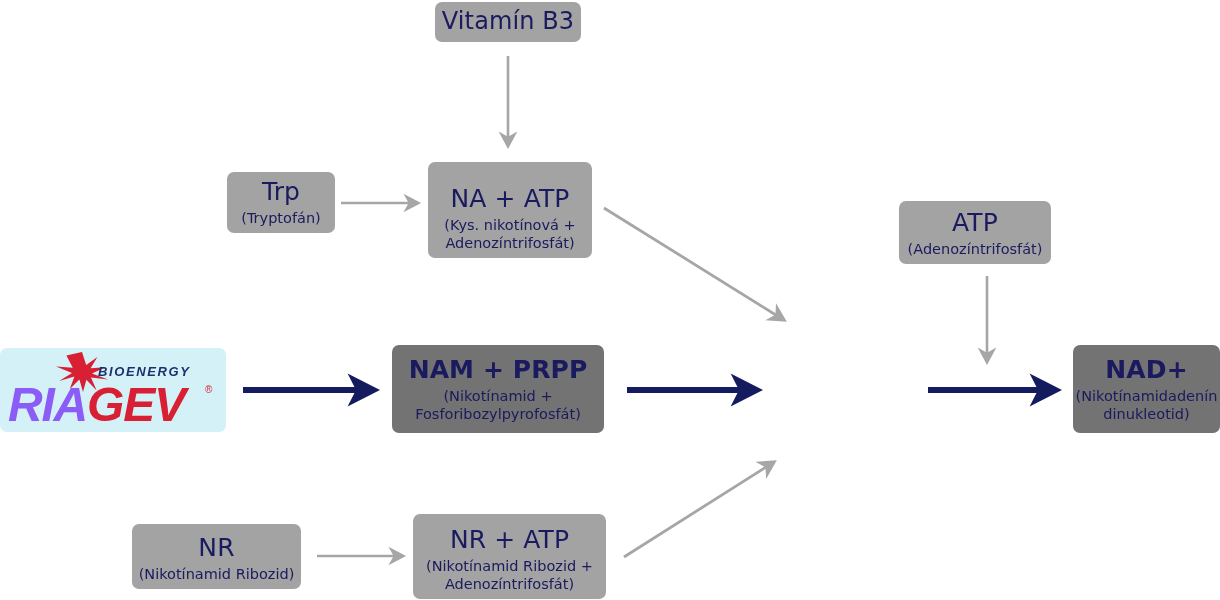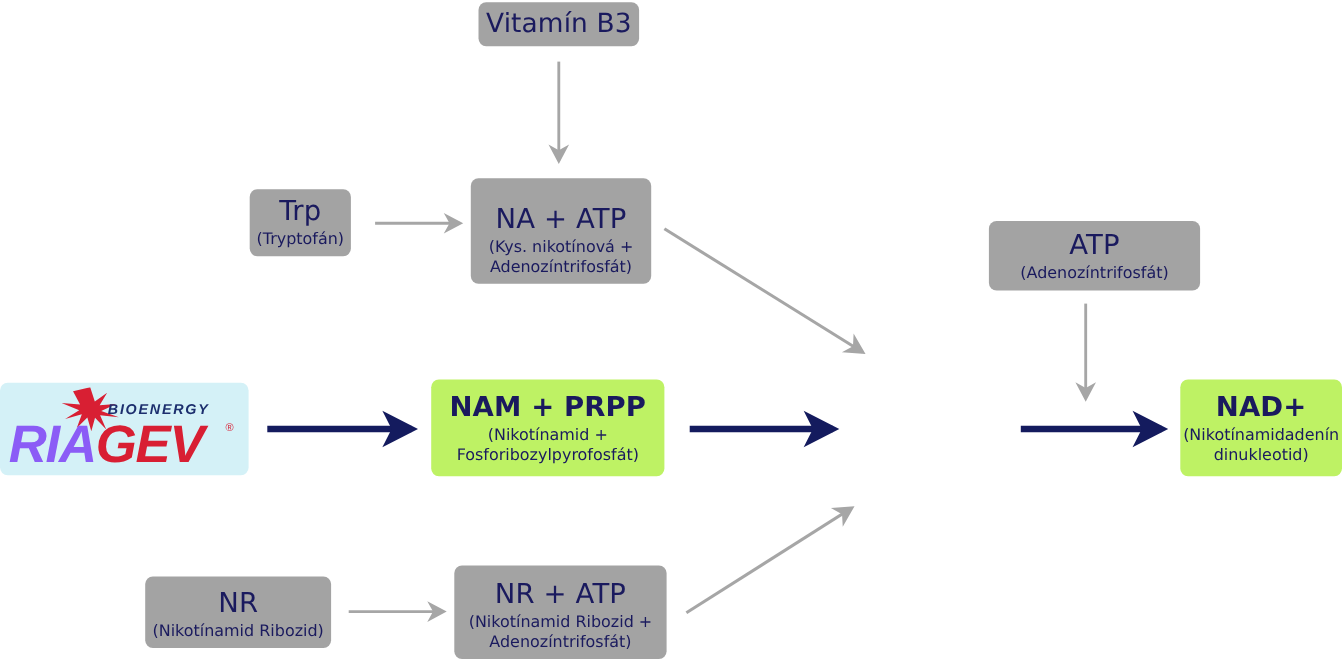--- a/index.html
+++ b/index.html
@@ -34,42 +34,42 @@
     border-radius: 7px;
     display: flex;
     flex-direction: column;
     align-items: center;
     justify-content: center;
     text-align: center;
     color: #1a1a5e;
     padding: 6px 10px;
   }
   .node.gray { background: #a3a3a3; justify-content: flex-end; }
-  .node.cyan { background: #bef264; }
+  .node.cyan { background: #737373; }
   .node .title {
     font-size: 25px;
     line-height: 30px;
     letter-spacing: 0.1px;
     white-space: nowrap;
   }
   .node.cyan .title { font-weight: bold; }
   .node .sub {
     font-size: 14.5px;
     line-height: 18px;
     margin-top: 2px;
   }
   .node .sub .l { display: block; white-space: nowrap; }
 
   
   #node-vitamin-b3 { left: 435px; top: 2px;   width: 146px; height: 40px; }
   #node-vitamin-b3 .title { font-size: 24px; }
 
-  #node-trp        { left: 227px; top: 172px; width: 92px; height: 61px; }
+  #node-trp        { left: 227px; top: 172px; width: 108px; height: 61px; }
   #node-na-atp     { left: 428px; top: 162px; width: 164px; height: 96px; }
-  #node-atp        { left: 899px; top: 201px; width: 192px; height: 63px; }
+  #node-atp        { left: 899px; top: 201px; width: 152px; height: 63px; }
 
   #node-riagev     { left: 0px;   top: 348px; width: 226px; height: 84px; background:#d4f1f7; border-radius:7px; }
   #node-nam-prpp   { left: 392px; top: 345px; width: 212px; height: 88px; }
   #node-nmn        { left: 774px; top: 345px; width: 132px; height: 88px; }
   #node-nad        { left: 1073px;top: 345px; width: 147px; height: 88px; }
 
   #node-nr         { left: 132px; top: 524px; width: 169px; height: 65px; }
   #node-nr-atp     { left: 413px; top: 514px; width: 193px; height: 85px; }
 
   

